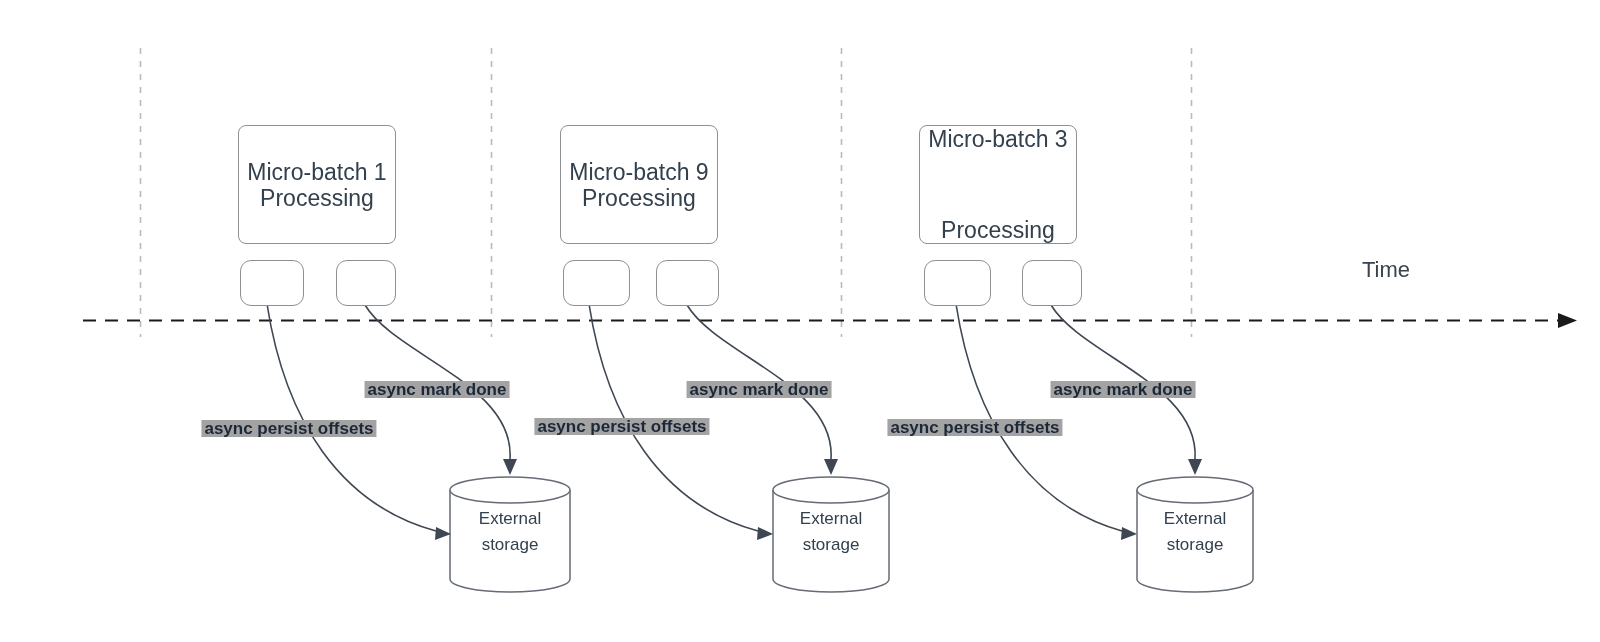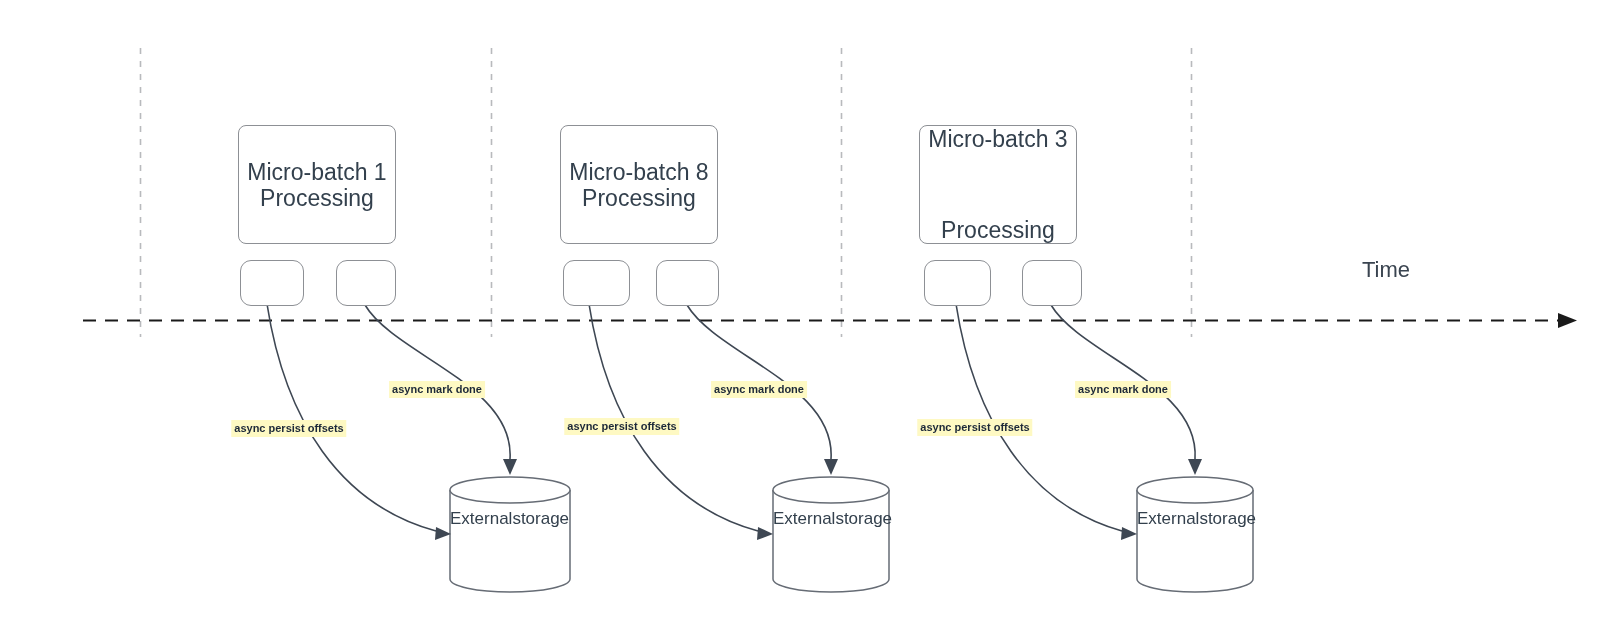--- a/index.html
+++ b/index.html
@@ -39,31 +39,31 @@
   .task-box {
     position: absolute;
     background: #ffffff;
     border: 1px solid var(--shape, #8d9095);
     border-radius: 11px;
   }
   .flow-label {
     position: absolute;
     transform: translateX(-50%);
     white-space: nowrap;
-    background: #fef9c3;
+    background: #a3a3a3;
     padding: 0 3px;
-    font-size: 11px;
+    font-size: 17px;
     font-weight: bold;
     color: var(--labeltext, #1c2838);
     line-height: 17px;
   }
   .storage-label {
     position: absolute;
     display: flex;
-    flex-direction: row;
+    flex-direction: column;
     align-items: center;
     text-align: right;
     font-size: 17px;
     line-height: 26px;
     color: var(--boxtext, #33404d);
   }
   .time-label {
     position: absolute;
     font-size: 22px;
     line-height: 22px;
@@ -123,21 +123,21 @@
     <div class="task-box" style="left:240px; top:260px; width:62px; height:44px;"></div>
     <div class="task-box" style="left:336px; top:260px; width:58px; height:44px;"></div>
     <div class="flow-label" style="left:289px; top:420px;">async persist offsets</div>
     <div class="flow-label" style="left:437px; top:381px;">async mark done</div>
     <div class="storage-label" style="left:450px; top:506px; width:120px;">
       <span>External</span>
       <span>storage</span>
     </div>
 
     <div class="proc-box" style="left:560px; top:125px; width:156px; height:117px;">
-      <span>Micro-batch 8</span>
+      <span>Micro-batch 9</span>
       <span>Processing</span>
     </div>
     <div class="task-box" style="left:563px; top:260px; width:65px; height:44px;"></div>
     <div class="task-box" style="left:656px; top:260px; width:61px; height:44px;"></div>
     <div class="flow-label" style="left:622px; top:418px;">async persist offsets</div>
     <div class="flow-label" style="left:759px; top:381px;">async mark done</div>
     <div class="storage-label" style="left:773px; top:506px; width:116px;">
       <span>External</span>
       <span>storage</span>
     </div>

